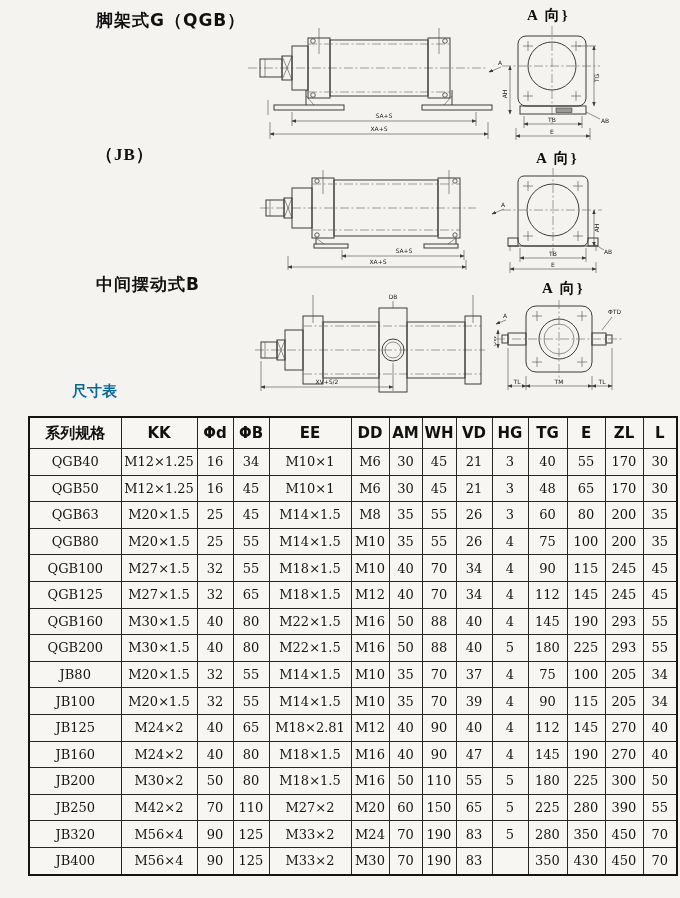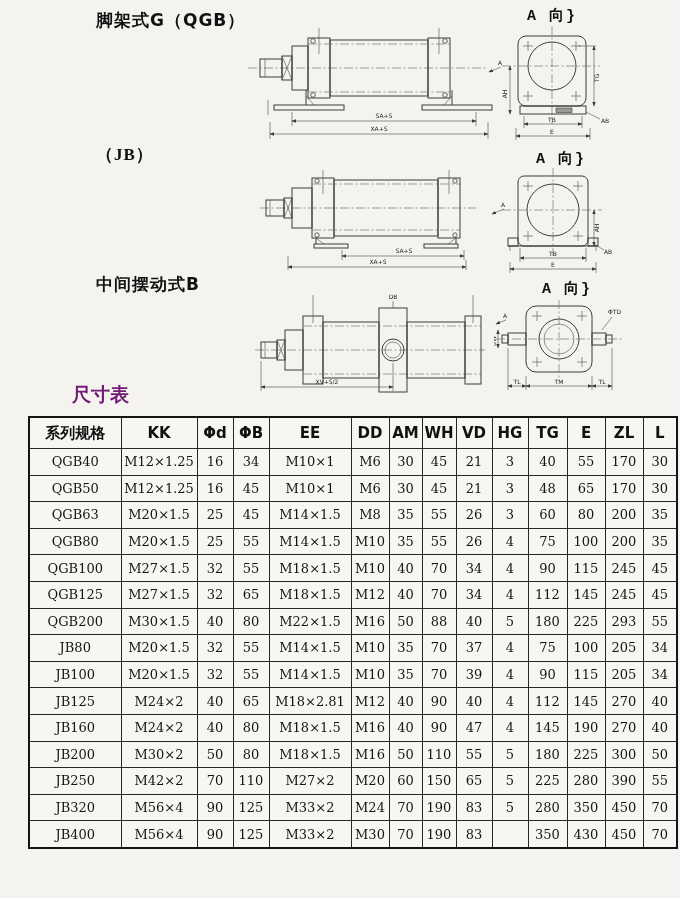--- a/index.html
+++ b/index.html
@@ -2,22 +2,22 @@
 <html><head>
 <meta charset="utf-8">
 <style>
   html,body{margin:0;padding:0;}
   body{width:680px;height:898px;background:#f4f3ef;position:relative;overflow:hidden;
        font-family:"Liberation Sans", sans-serif;color:#1c1c1c;}
   .abs{position:absolute;}
   .dia-label{font-size:17px;font-weight:bold;letter-spacing:1px;color:#111;
              font-family:"DejaVu Sans", sans-serif;}
   .view-title{font-size:15px;font-weight:bold;color:#111;letter-spacing:2px;
-              font-family:Liberation Mono, monospace;}
-  .table-title{font-size:19px;font-weight:bold;color:#701a75;}
+              font-family:Liberation Serif, serif;}
+  .table-title{font-size:15px;font-weight:bold;color:#0369a1;}
   
   .ln{stroke:#3d3d3d;stroke-width:1;fill:none;}
   .tn{stroke:#4a4a4a;stroke-width:0.6;fill:none;}
   .cl{stroke:#777;stroke-width:0.7;fill:none;stroke-dasharray:9 2.5 2 2.5;}
   .dim{stroke:#4a4a4a;stroke-width:0.6;fill:none;}
   .dimtxt{fill:#222;font-size:6px;font-family:"DejaVu Sans", sans-serif;}
   .nut{stroke:#3d3d3d;stroke-width:0.8;fill:none;}
   .pad{fill:#9a9a96;stroke:#3d3d3d;stroke-width:0.6;}
   
   table.dim-table{position:absolute;left:20px;top:416px;width:648px;
@@ -443,20 +443,36 @@
           <td>40</td>
           <td>70</td>
           <td>34</td>
           <td>4</td>
           <td>112</td>
           <td>145</td>
           <td>245</td>
           <td>45</td>
         </tr>
         <tr>
+          <td>QGB160</td>
+          <td>M30×1.5</td>
+          <td>40</td>
+          <td>80</td>
+          <td>M22×1.5</td>
+          <td>M16</td>
+          <td>50</td>
+          <td>88</td>
+          <td>40</td>
+          <td>4</td>
+          <td>145</td>
+          <td>190</td>
+          <td>293</td>
+          <td>55</td>
+        </tr>
+        <tr>
           <td>QGB200</td>
           <td>M30×1.5</td>
           <td>40</td>
           <td>80</td>
           <td>M22×1.5</td>
           <td>M16</td>
           <td>50</td>
           <td>88</td>
           <td>40</td>
           <td>5</td>

